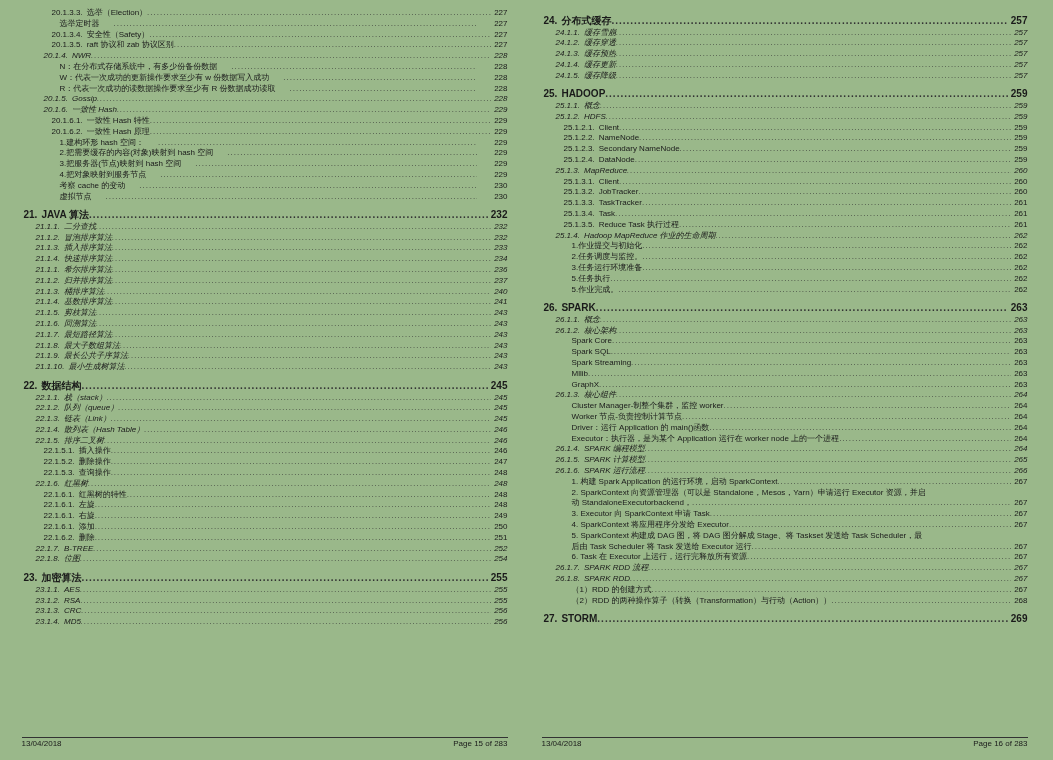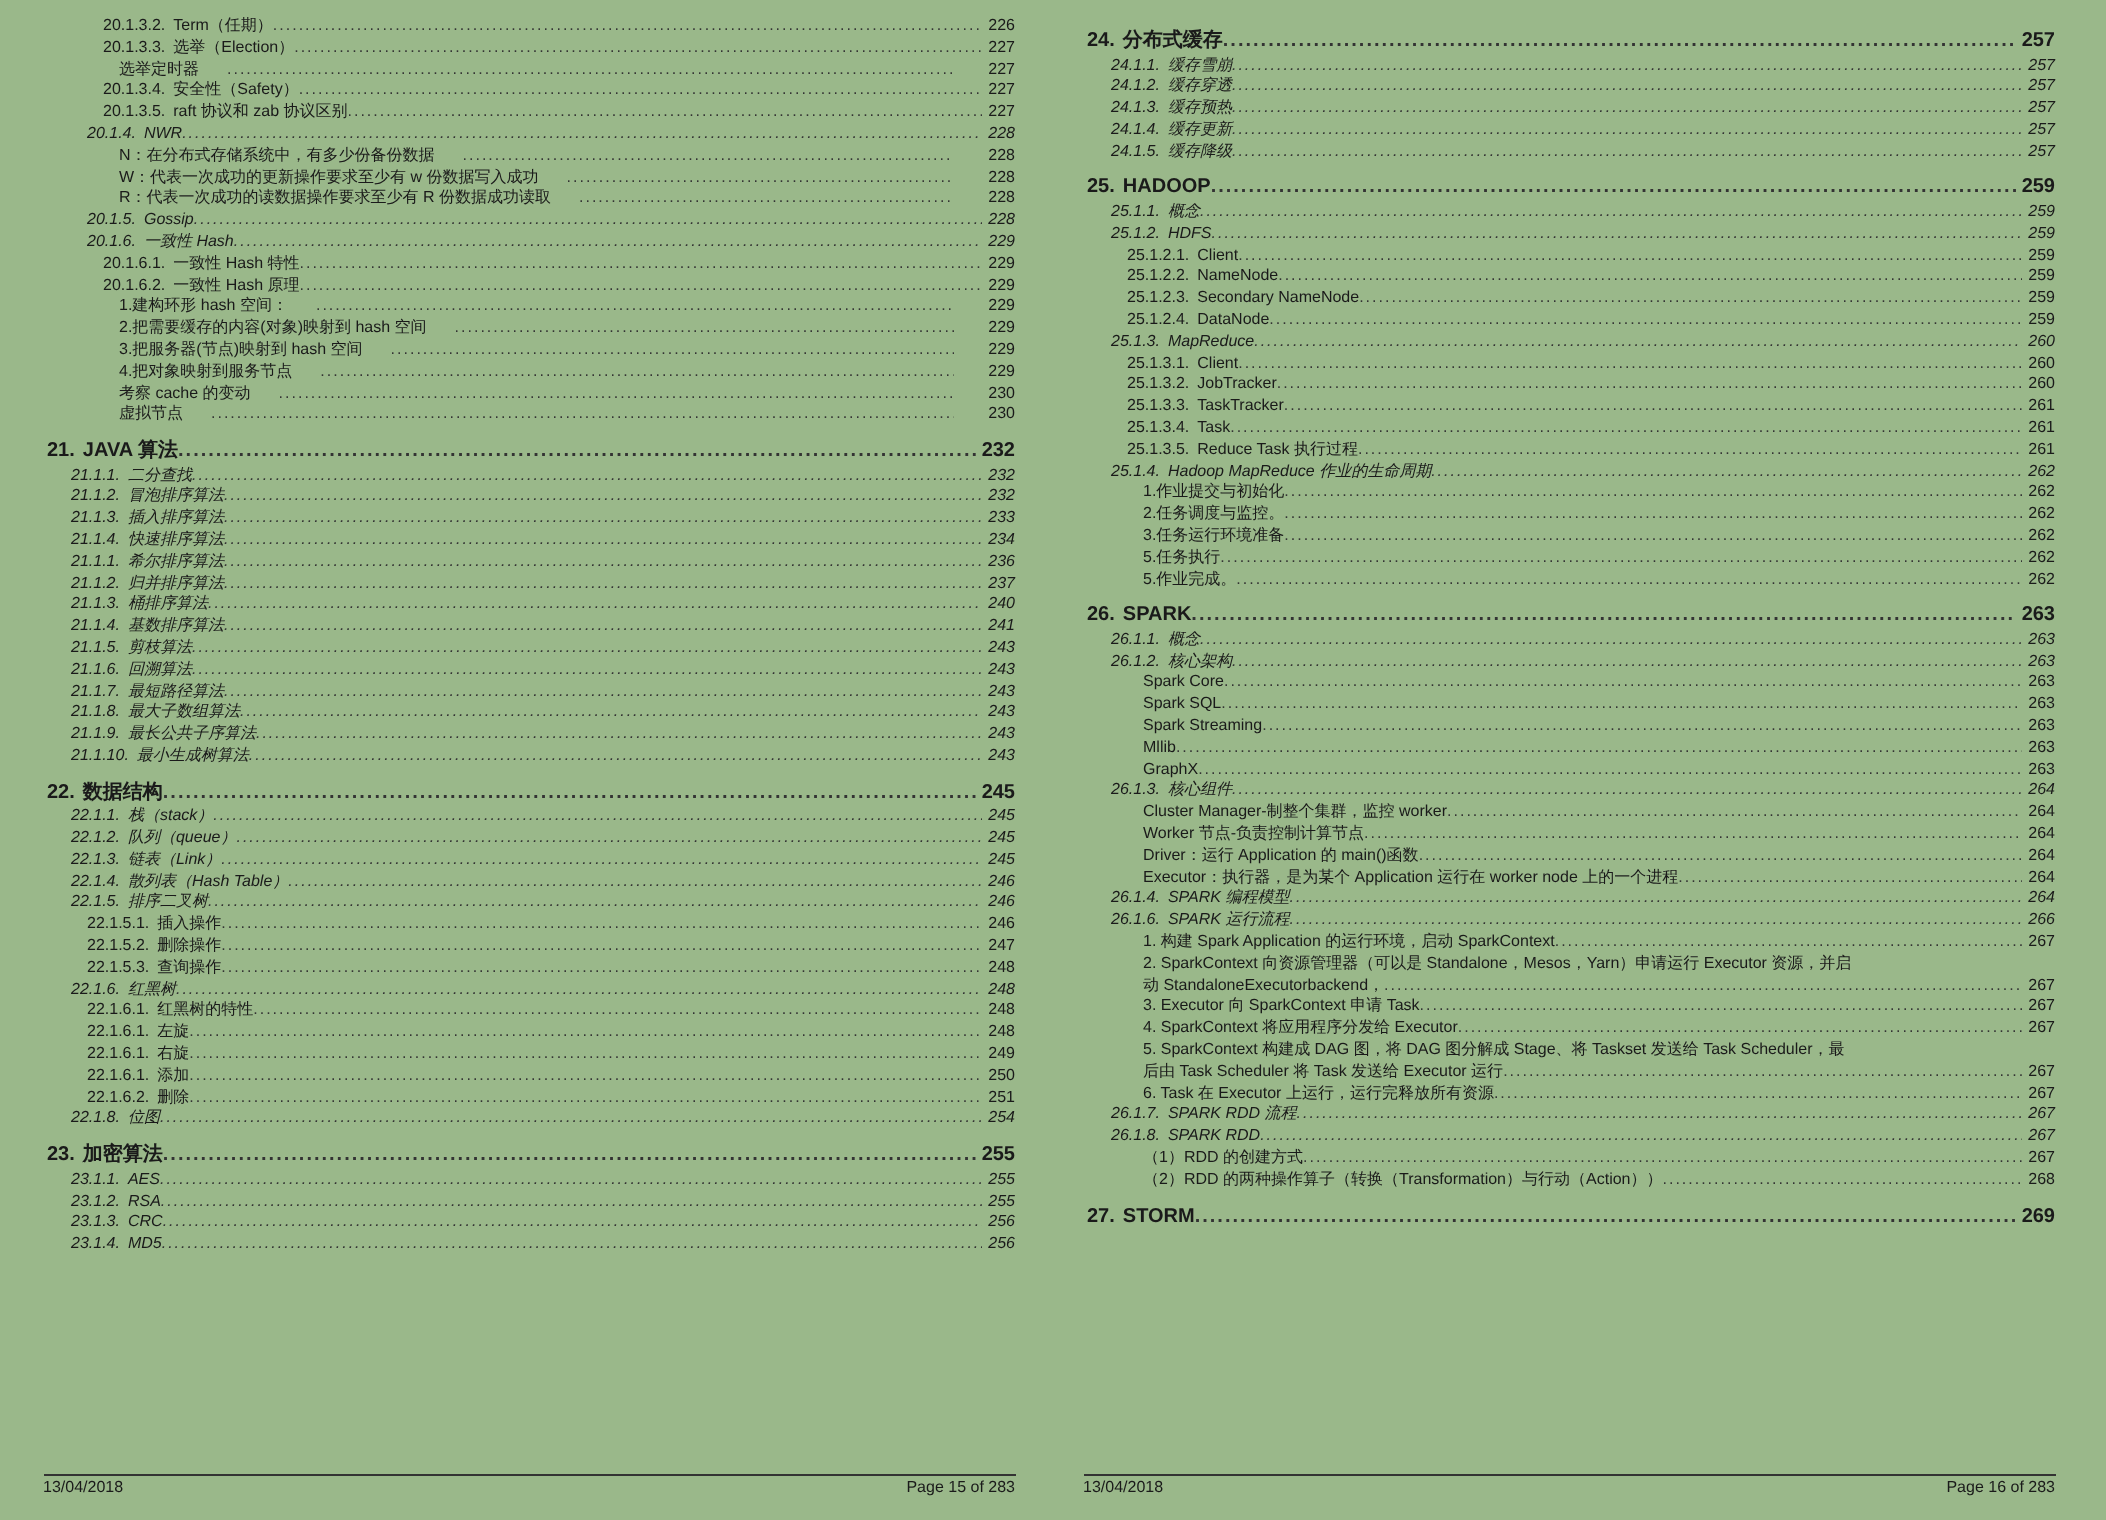--- a/index.html
+++ b/index.html
@@ -72,26 +72,20 @@
     font-size: 8px;
     padding-top: 1px;
   }
 </style>
 </head>
 <body>
 
 <div class="page">
   <div id="left-content">
       <div class="toc-line lvl4">
-        <span class="toc-num">20.1.3.2.</span>
-        <span class="toc-title">Term（任期）</span>
-        <span class="toc-dots"></span>
-        <span class="toc-page">226</span>
-      </div>
-      <div class="toc-line lvl4">
         <span class="toc-num">20.1.3.3.</span>
         <span class="toc-title">选举（Election）</span>
         <span class="toc-dots"></span>
         <span class="toc-page">227</span>
       </div>
       <div class="toc-line lvl5">
         <span class="toc-title">选举定时器</span>
         <span class="toc-dots"></span>
         <span class="toc-page">227</span>
       </div>
@@ -354,20 +348,26 @@
         <span class="toc-num">22.1.6.1.</span>
         <span class="toc-title">添加</span>
         <span class="toc-dots"></span>
         <span class="toc-page">250</span>
       </div>
       <div class="toc-line lvl3">
         <span class="toc-num">22.1.6.2.</span>
         <span class="toc-title">删除</span>
         <span class="toc-dots"></span>
         <span class="toc-page">251</span>
+      </div>
+      <div class="toc-line lvl2i">
+        <span class="toc-num">22.1.7.</span>
+        <span class="toc-title">B-TREE</span>
+        <span class="toc-dots"></span>
+        <span class="toc-page">252</span>
       </div>
       <div class="toc-line lvl2i">
         <span class="toc-num">22.1.8.</span>
         <span class="toc-title">位图</span>
         <span class="toc-dots"></span>
         <span class="toc-page">254</span>
       </div>
       <div class="toc-line lvl1">
         <span class="toc-num">23.</span>
         <span class="toc-title">加密算法</span>
@@ -621,20 +621,26 @@
         <span class="toc-dots"></span>
         <span class="toc-page">264</span>
       </div>
       <div class="toc-line lvl2i">
         <span class="toc-num">26.1.4.</span>
         <span class="toc-title">SPARK 编程模型</span>
         <span class="toc-dots"></span>
         <span class="toc-page">264</span>
       </div>
       <div class="toc-line lvl2i">
+        <span class="toc-num">26.1.5.</span>
+        <span class="toc-title">SPARK 计算模型</span>
+        <span class="toc-dots"></span>
+        <span class="toc-page">265</span>
+      </div>
+      <div class="toc-line lvl2i">
         <span class="toc-num">26.1.6.</span>
         <span class="toc-title">SPARK 运行流程</span>
         <span class="toc-dots"></span>
         <span class="toc-page">266</span>
       </div>
       <div class="toc-line lvl4">
         <span class="toc-title">1. 构建 Spark Application 的运行环境，启动 SparkContext</span>
         <span class="toc-dots"></span>
         <span class="toc-page">267</span>
       </div>

